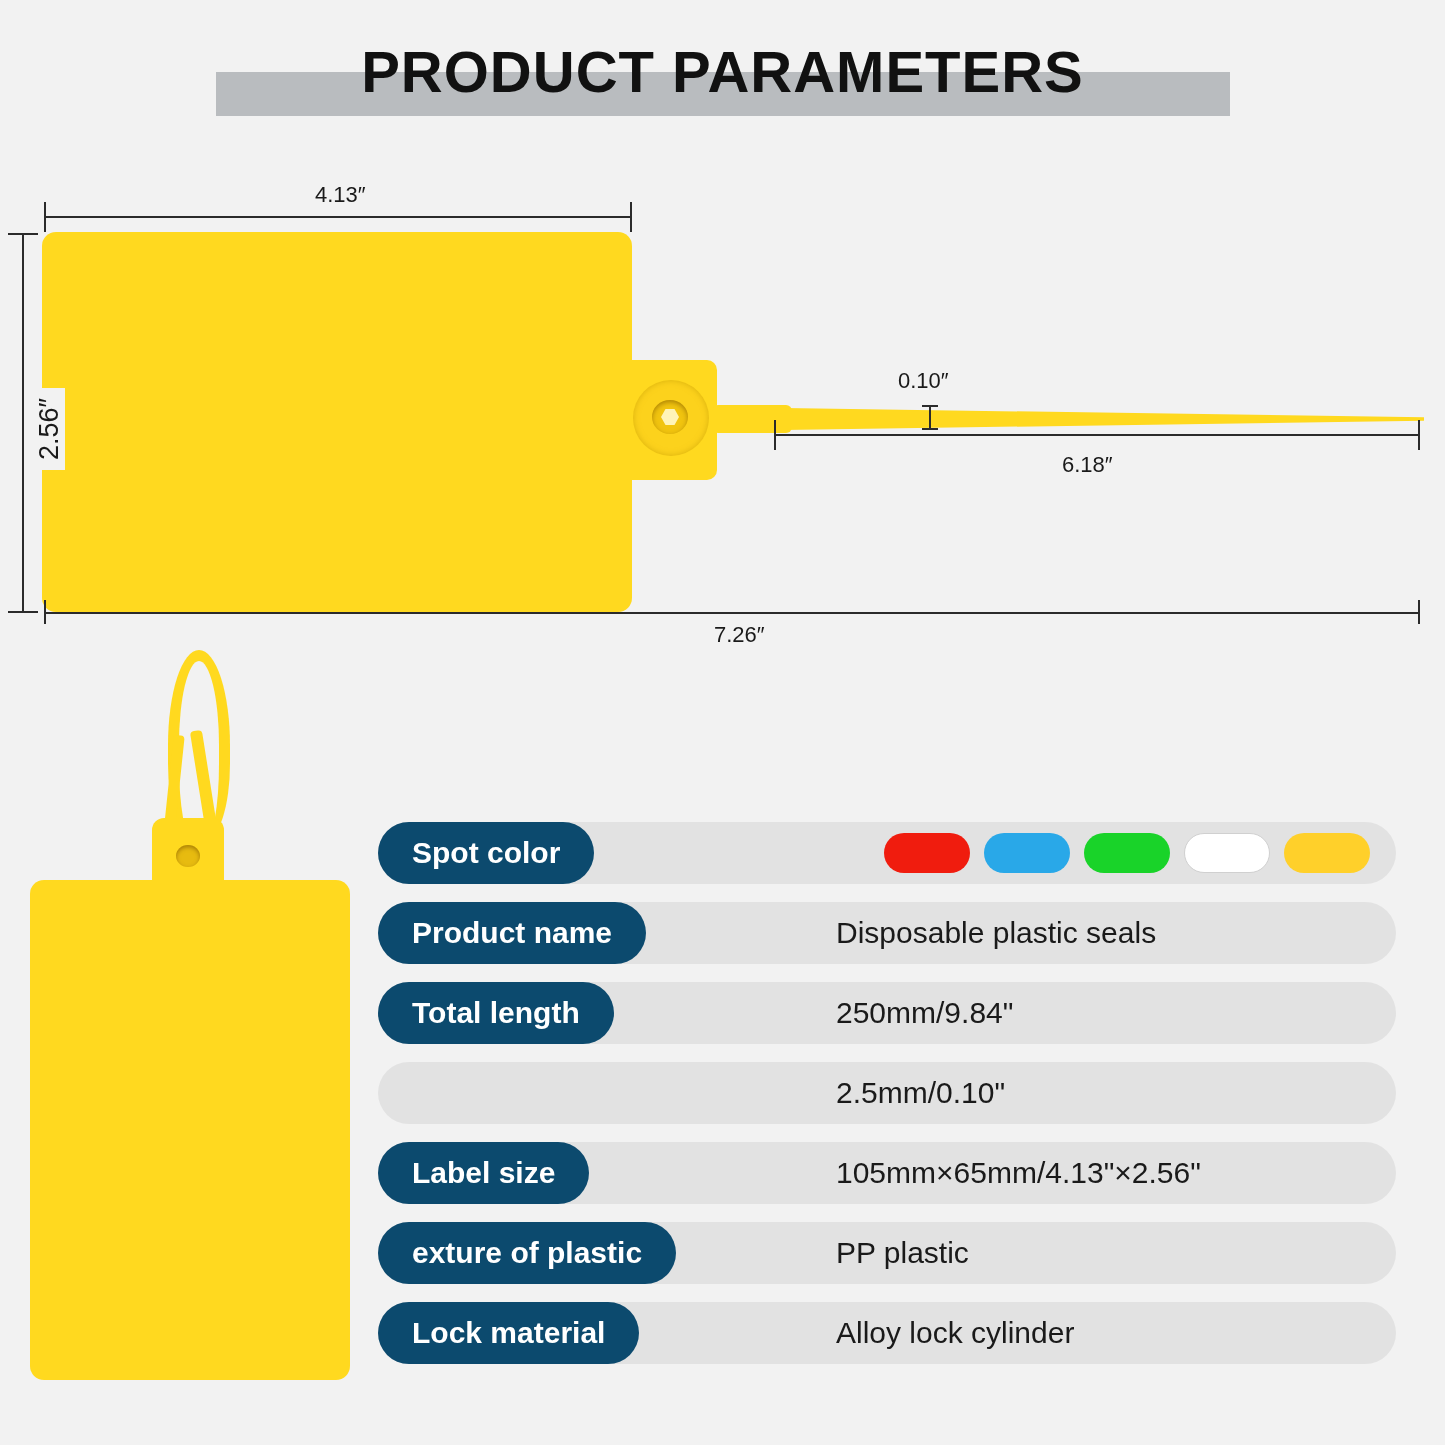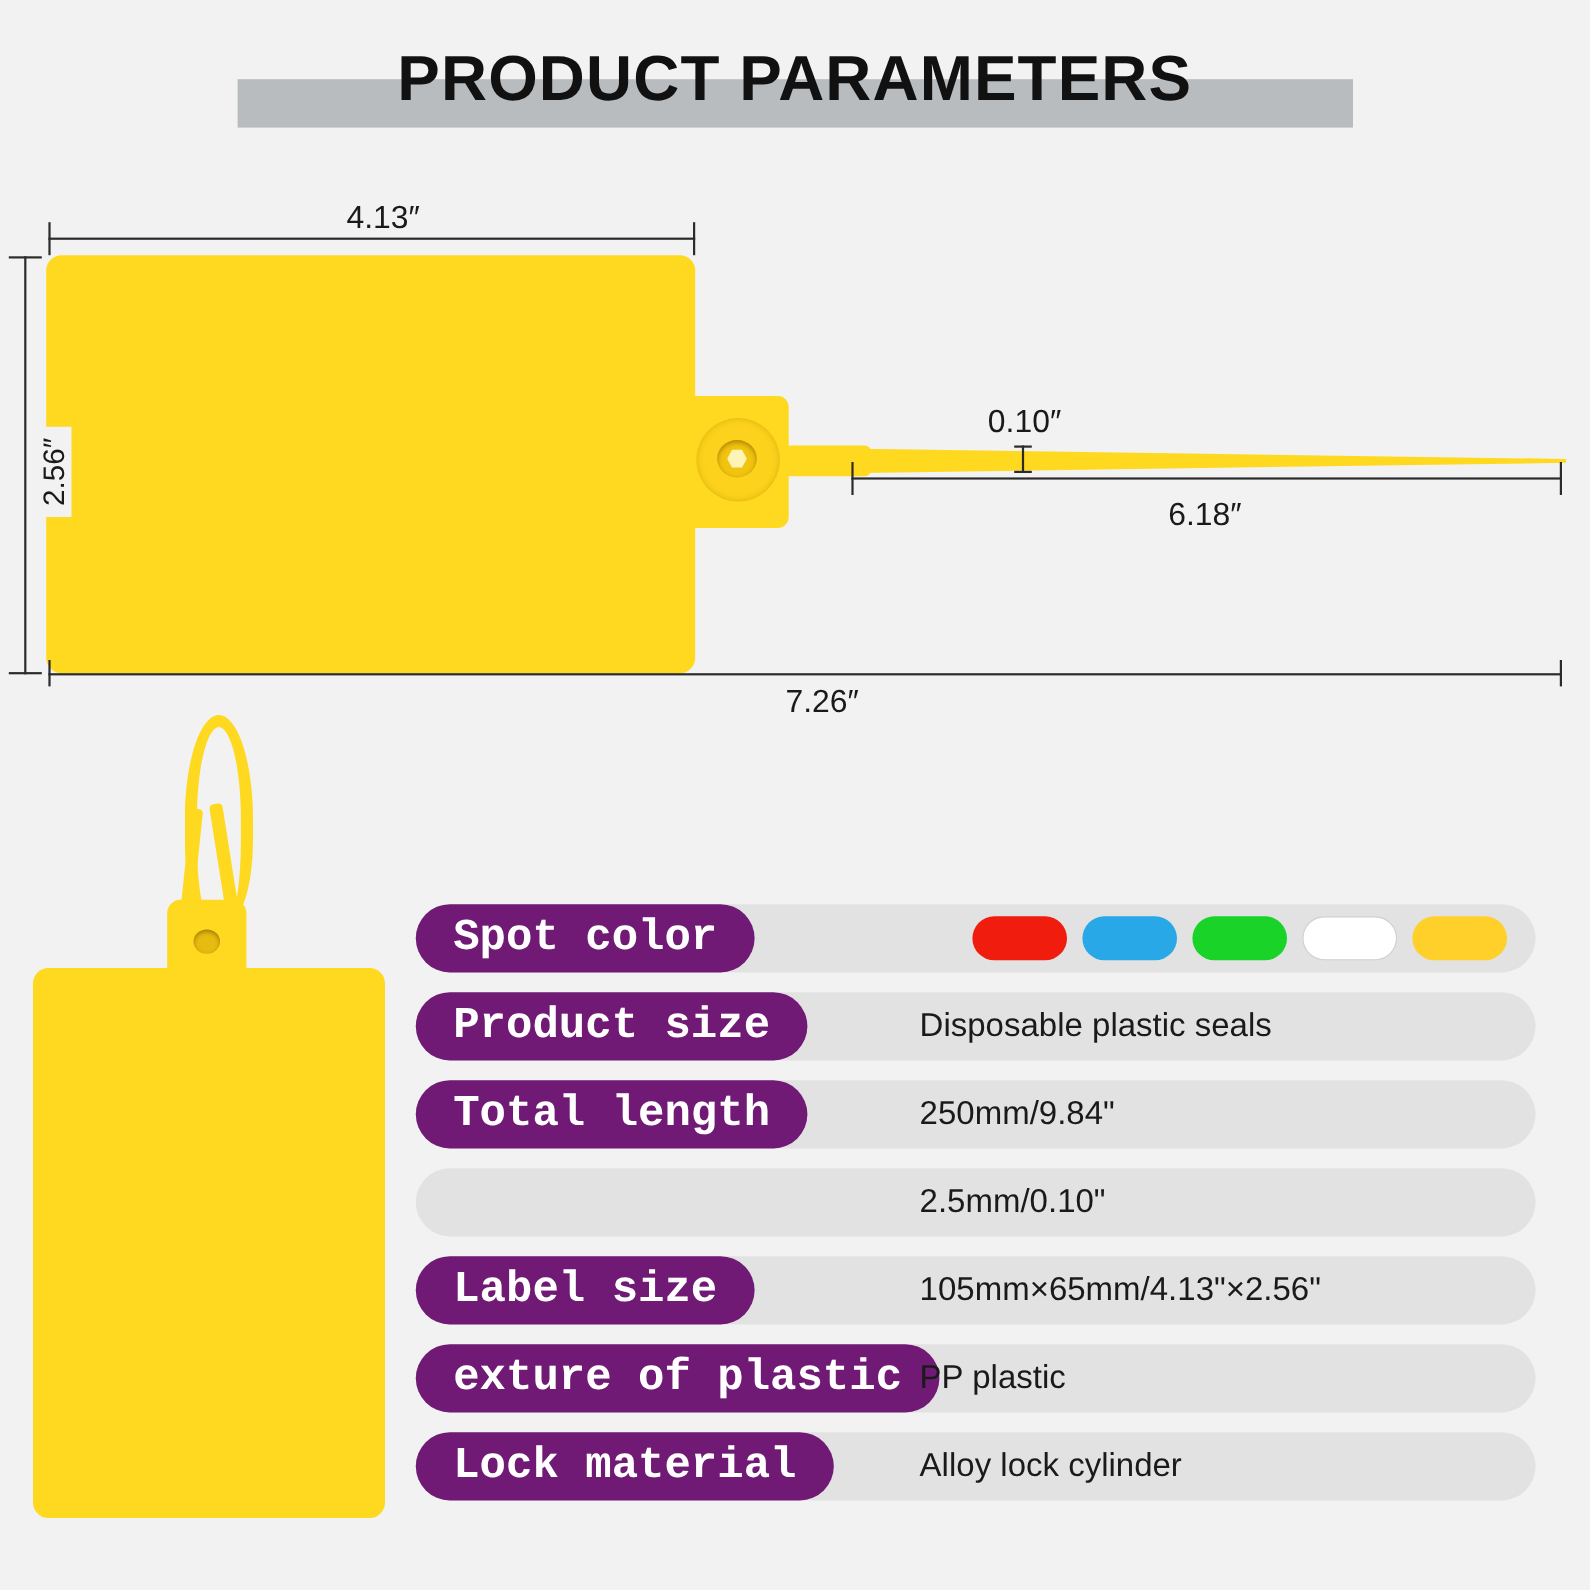--- a/index.html
+++ b/index.html
@@ -59,21 +59,21 @@
     position:absolute;left:784px;top:408px;width:640px;height:22px;
     background:linear-gradient(to bottom,#ffd91f,#ffd91f);
     clip-path:polygon(0 0,100% 42%,100% 58%,0 100%);
   }
 
   
   .dim-line{position:absolute;background:#2b2b2b;}
   .h-line{height:1.5px;}
   .v-line{width:1.5px;}
   .dim-label{
-    position:absolute;color:#1a1a1a;font-size:29px;
+    position:absolute;color:#1a1a1a;font-size:22px;
     font-family:"Liberation Sans", sans-serif;white-space:nowrap;
   }
   .dim-label-rot{
     position:absolute;color:#1a1a1a;font-size:27px;
     transform:rotate(-90deg);transform-origin:left top;white-space:nowrap;
   }
 
   
   .seal2-body{
     position:absolute;left:30px;top:880px;width:320px;height:500px;
@@ -110,25 +110,24 @@
 
   
   .spec-table{position:absolute;left:378px;top:822px;width:1018px;}
   .spec-row{position:relative;height:62px;margin-bottom:18px;}
   .spec-bg{
     position:absolute;left:0;top:0;right:0;height:62px;
     background:#e2e2e2;border-radius:31px;
   }
   .spec-key{
     position:absolute;left:0;top:0;height:62px;
-    background:#701a75;border-radius:31px;
+    background:#0c4a6e;border-radius:31px;
     display:flex;align-items:center;padding:0 34px;
-    color:#fff;font-size:40px;font-weight:bold;white-space:nowrap;
+    color:#fff;font-size:30px;font-weight:bold;white-space:nowrap;
     box-sizing:border-box;
-    font-family:Liberation Mono, monospace;
   }
   .spec-val{
     position:absolute;left:458px;top:0;height:62px;
     display:flex;align-items:center;
     color:#1a1a1a;font-size:30px;white-space:nowrap;
   }
   .swatches{
     position:absolute;right:26px;top:11px;height:40px;
     display:flex;gap:14px;align-items:center;
   }
@@ -198,21 +197,21 @@
       <div class="swatch" style="background:#f01c0e;"></div>
       <div class="swatch" style="background:#29a8e8;"></div>
       <div class="swatch" style="background:#19d329;"></div>
       <div class="swatch white" style="background:#ffffff;"></div>
       <div class="swatch" style="background:#ffd02a;"></div>
     </div>
   </div>
 
   <div class="spec-row">
     <div class="spec-bg"></div>
-    <div class="spec-key">Product size</div>
+    <div class="spec-key">Product name</div>
     <div class="spec-val">Disposable plastic seals</div>
   </div>
 
   <div class="spec-row">
     <div class="spec-bg"></div>
     <div class="spec-key">Total length</div>
     <div class="spec-val">250mm/9.84"</div>
   </div>
 
   <div class="spec-row">

